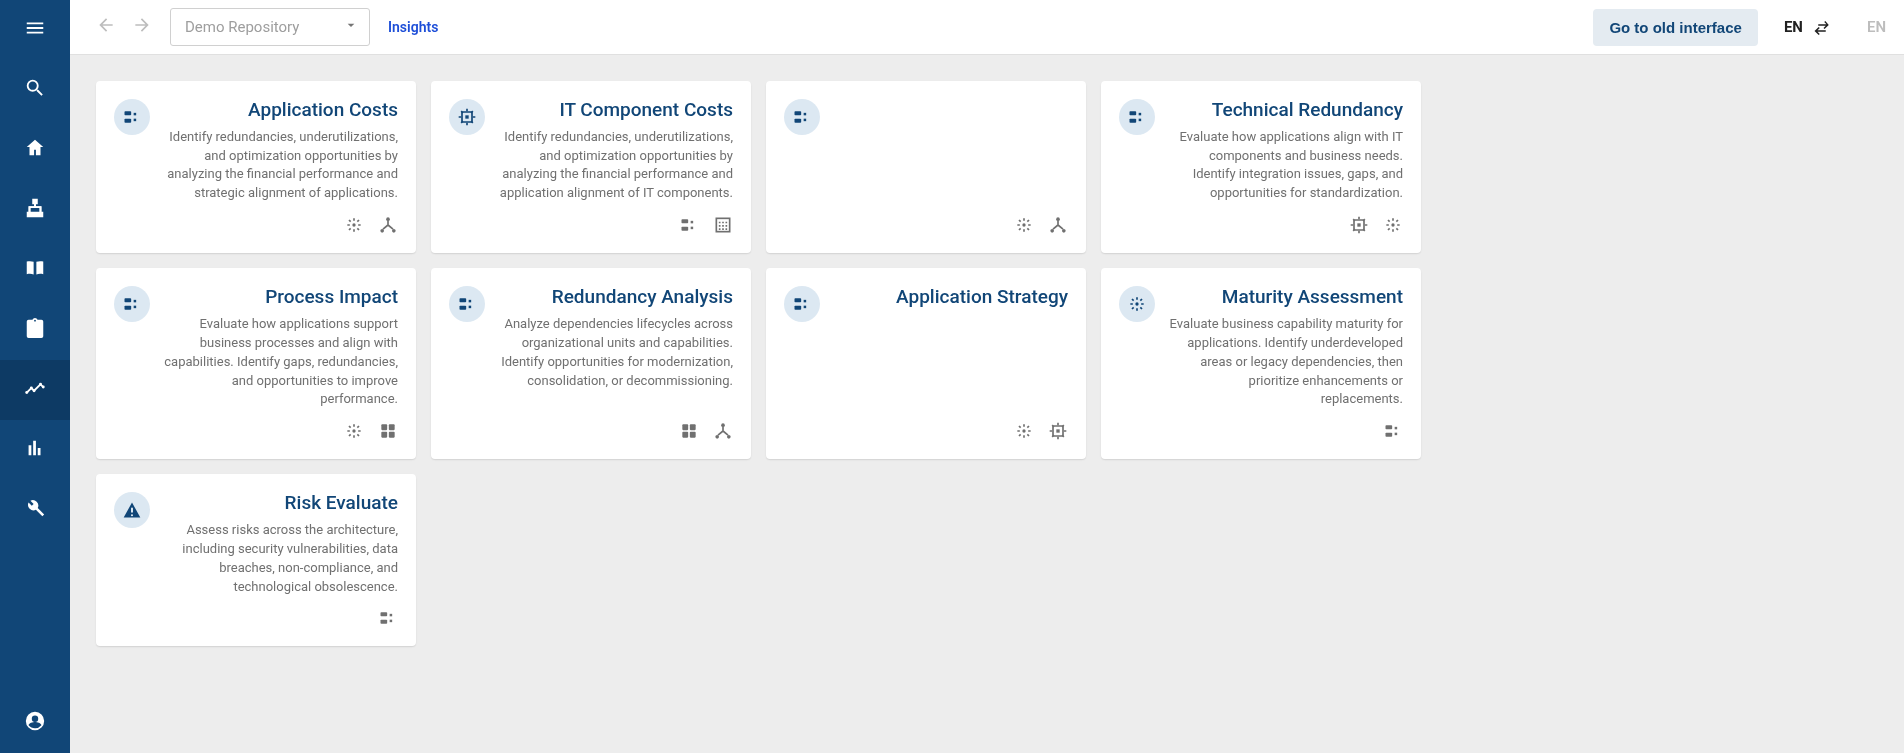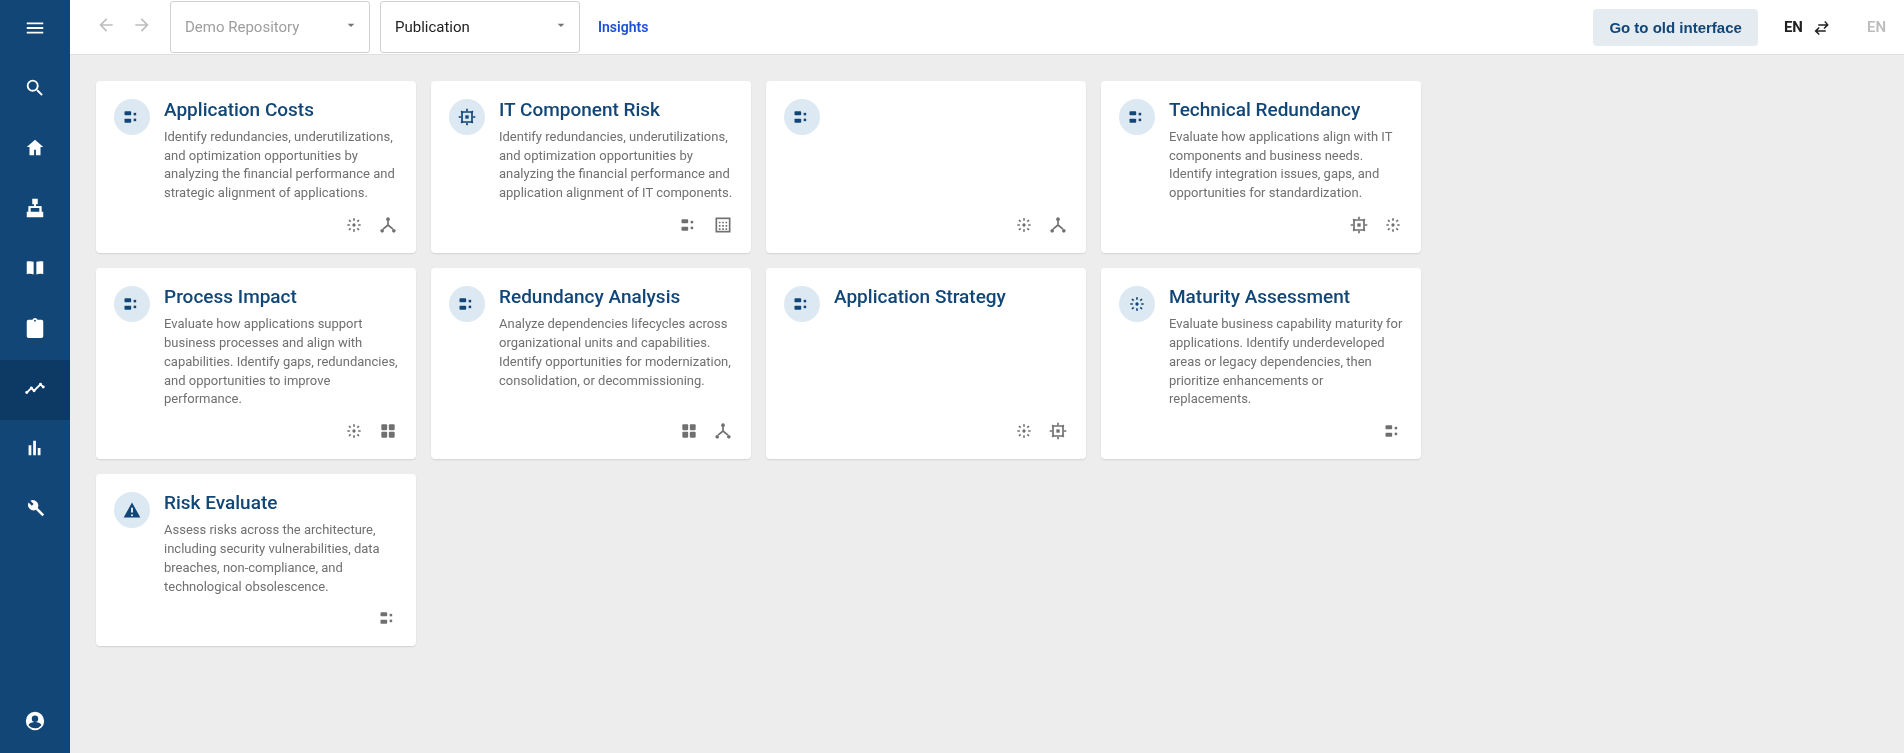--- a/index.html
+++ b/index.html
@@ -47,21 +47,21 @@
     width: 36px; height: 36px;
     display: flex; align-items: center; justify-content: center;
     color: #606060;
     cursor: pointer;
     border-radius: 4px;
   }
   .nav-arrow svg { width: 20px; height: 20px; fill: #606060; }
   .nav-arrow.disabled svg { fill: #bdbdbd; }
 
   .dropdown {
-    height: 52px;
+    height: 38px;
     border: 1px solid #d0d0d0;
     border-radius: 3px;
     display: flex;
     align-items: center;
     justify-content: space-between;
     padding: 0 10px 0 14px;
     min-width: 200px;
     margin-left: 10px;
     cursor: pointer;
     background: #fff;
@@ -106,20 +106,21 @@
   .content {
     position: absolute;
     left: 70px; right: 0; top: 55px; bottom: 0;
     overflow-y: auto;
     padding: 26px;
   }
   .card-grid {
     display: grid;
     grid-template-columns: repeat(4, 320px);
     gap: 15px;
+    text-align: right;
   }
   .card {
     background: #ffffff;
     border-radius: 4px;
     box-shadow: 0 1px 2px rgba(0,0,0,0.08), 0 1px 1px rgba(0,0,0,0.04);
     padding: 18px 18px 14px 18px;
     display: flex;
     flex-direction: column;
     min-height: 170px;
     cursor: pointer;
@@ -266,28 +267,20 @@
 
   <div class="dropdown muted">
     <span>Demo Repository</span>
     <span>
       <svg viewBox="0 0 24 24">
           <path d="M7 10l5 5 5-5z"></path>
         </svg>
     </span>
   </div>
 
-  <div class="dropdown">
-    <span>Publication</span>
-    <span>
-      <svg viewBox="0 0 24 24">
-          <path d="M7 10l5 5 5-5z"></path>
-        </svg>
-    </span>
-  </div>
 
   <a class="link">Insights</a>
 
   <div class="flex-spacer"></div>
 
   <button class="old-iface-btn">Go to old interface</button>
 
   <span class="lang">EN</span>
   <span class="lang-switch">
     <span>
@@ -323,21 +316,21 @@
         </div>
       </div>
       <div class="card">
         <div class="card-header">
           <div class="card-icon" style="color:#114677">
             <svg viewBox="0 0 24 24">
               <use href="#ic-chip"></use>
             </svg>
           </div>
           <div class="card-body">
-            <div class="card-title">IT Component Risk</div>
+            <div class="card-title">IT Component Costs</div>
             <div class="card-desc">Identify redundancies, underutilizations, and optimization opportunities by analyzing the financial performance and application alignment of IT components.</div>
           </div>
         </div>
         <div class="card-footer">
           <span class="tag-icon" style="color:#707070"><svg viewBox="0 0 24 24">
               <use href="#ic-app"></use>
             </svg></span>
           <span class="tag-icon" style="color:#707070"><svg viewBox="0 0 24 24">
               <use href="#ic-building"></use>
             </svg></span>

